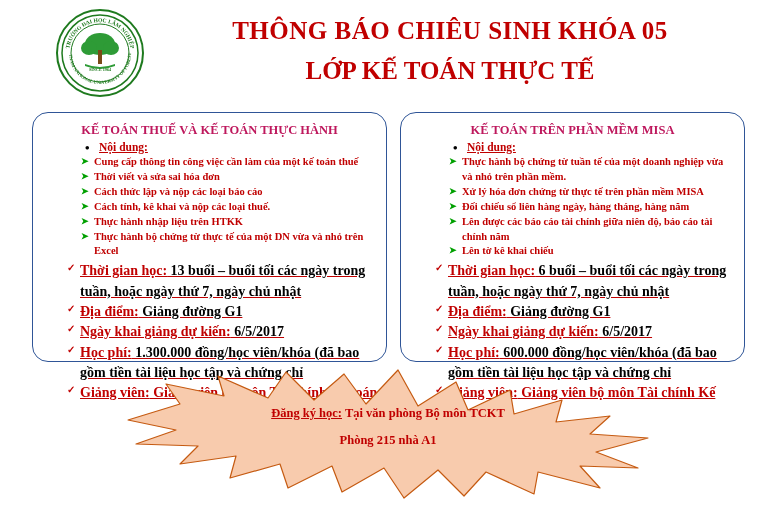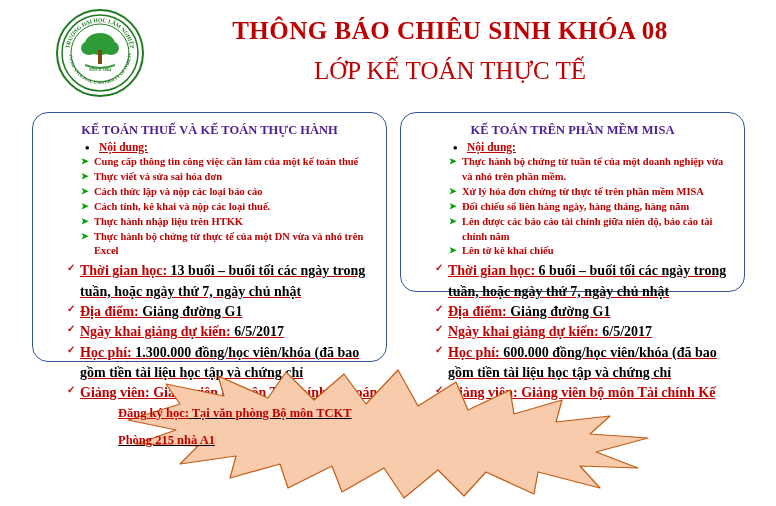--- a/index.html
+++ b/index.html
@@ -45,21 +45,21 @@
   }
   .title1 {
     font-size: 25px;
     font-weight: bold;
     color: #c00000;
     letter-spacing: 0.5px;
     line-height: 1.2;
   }
   .title2 {
     font-size: 25px;
-    font-weight: normal;
+    font-weight: bold;
     color: #c00000;
     margin-top: 10px;
     line-height: 1.2;
   }
 
   
   .box {
     position: absolute;
     top: 112px;
     border: 1.5px solid #2f5597;
@@ -69,27 +69,27 @@
     padding: 6px 8px 6px 8px;
   }
   .box-left {
     left: 32px;
     width: 355px;
     height: 250px;
   }
   .box-right {
     left: 400px;
     width: 345px;
-    height: 180px;
+    height: 250px;
   }
   .box-title {
     text-align: center;
     font-size: 12.5px;
     font-weight: bold;
-    color: #4c1d95;
+    color: #be185d;
     margin: 4px 0 3px 0;
   }
   .noidung-line {
     margin: 0 0 2px 0;
     padding-left: 58px;
     font-size: 11.5px;
     font-weight: bold;
     color: #c00000;
     position: relative;
   }
@@ -160,22 +160,21 @@
     top: 368px;
     width: 540px;
     height: 132px;
   }
   .burst-wrap svg { display: block; }
   .burst-text {
     position: absolute;
     left: 0;
     top: 36px;
     width: 540px;
-    text-align: left;
-    text-decoration: underline;
+    text-align: center;
   }
   .burst-line1 {
     font-size: 12.5px;
     font-weight: bold;
     color: #c00000;
     line-height: 1.5;
   }
   .burst-line1 .u { text-decoration: underline; }
   .burst-line2 {
     font-size: 12.5px;
@@ -210,34 +209,34 @@
           <ellipse cx="34" cy="40" rx="8" ry="7" fill="#2e9b36"></ellipse>
           <ellipse cx="56" cy="40" rx="8" ry="7" fill="#2e9b36"></ellipse>
           <rect x="43" y="42" width="4" height="14" fill="#7a4a16"></rect>
           <path d="M 30 56 Q 45 62 60 56 L 60 58 Q 45 64 30 58 Z" fill="#2e9b36"></path>
           <text x="45" y="63" font-family="'Liberation Serif', serif" font-size="4.2" fill="#1e7a1e" text-anchor="middle" font-weight="bold">SINCE 1964</text>
         </g>
       </svg>
     </div>
 
     <div class="title-block">
-      <div class="title1">THÔNG BÁO CHIÊU SINH KHÓA 08</div>
+      <div class="title1">THÔNG BÁO CHIÊU SINH KHÓA 05</div>
       <div class="title2">LỚP KẾ TOÁN THỰC TẾ</div>
     </div>
   </div>
 
   <div class="box box-left">
     <div class="box-title">KẾ TOÁN THUẾ VÀ KẾ TOÁN THỰC HÀNH</div>
     <div class="noidung-line">
       <span class="bullet">•</span>
       <span class="u">Nội dung:</span>
     </div>
     <ul class="arrow-list">
       <li>Cung  cấp thông tin công việc cần làm của một kế toán thuế</li>
-      <li>Thực viết và sửa sai hóa đơn</li>
+      <li>Thời viết và sửa sai hóa đơn</li>
       <li>Cách thức lập và nộp các loại báo cáo</li>
       <li>Cách tính, kê khai và nộp các loại thuế.</li>
       <li>Thực hành nhập liệu trên HTKK</li>
       <li>Thực hành bộ chứng từ thực tế của một DN vừa và nhỏ trên Excel</li>
     </ul>
     <ul class="check-list">
       <li><span>Thời gian học:</span><span class="blk nodec"> 13 buổi – buổi tối các ngày trong tuần, hoặc ngày thứ 7, ngày chủ nhật</span></li>
       <li><span>Địa điểm:</span><span class="blk"> Giảng đường G1</span></li>
       <li><span>Ngày khai giảng dự kiến:</span><span class="blk"> 6/5/2017</span></li>
       <li><span>Học phí:</span><span class="blk"> 1.300.000 đồng/học viên/khóa (đã bao gồm tiền tài liệu học tập và chứng chỉ</span></li>

